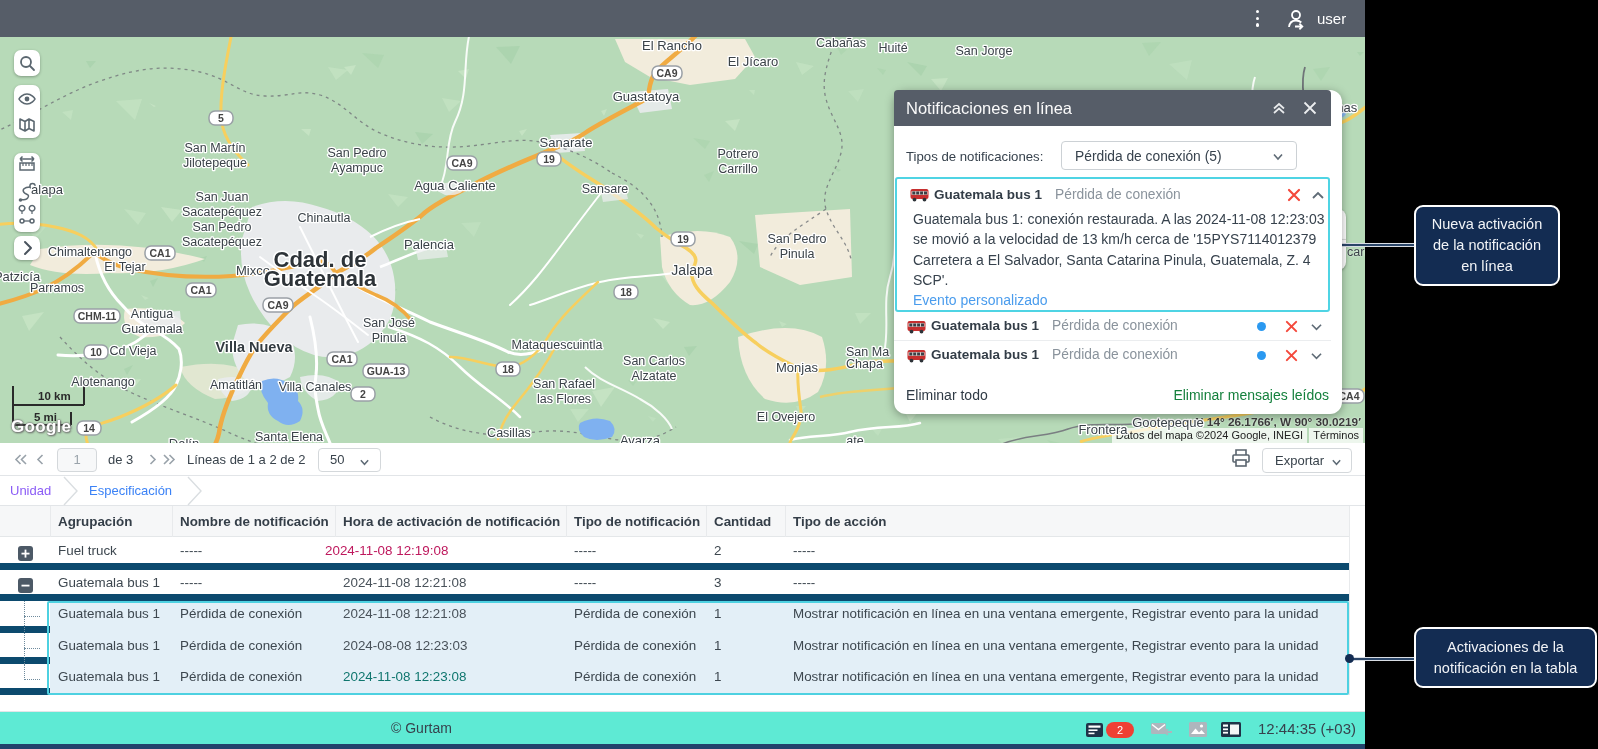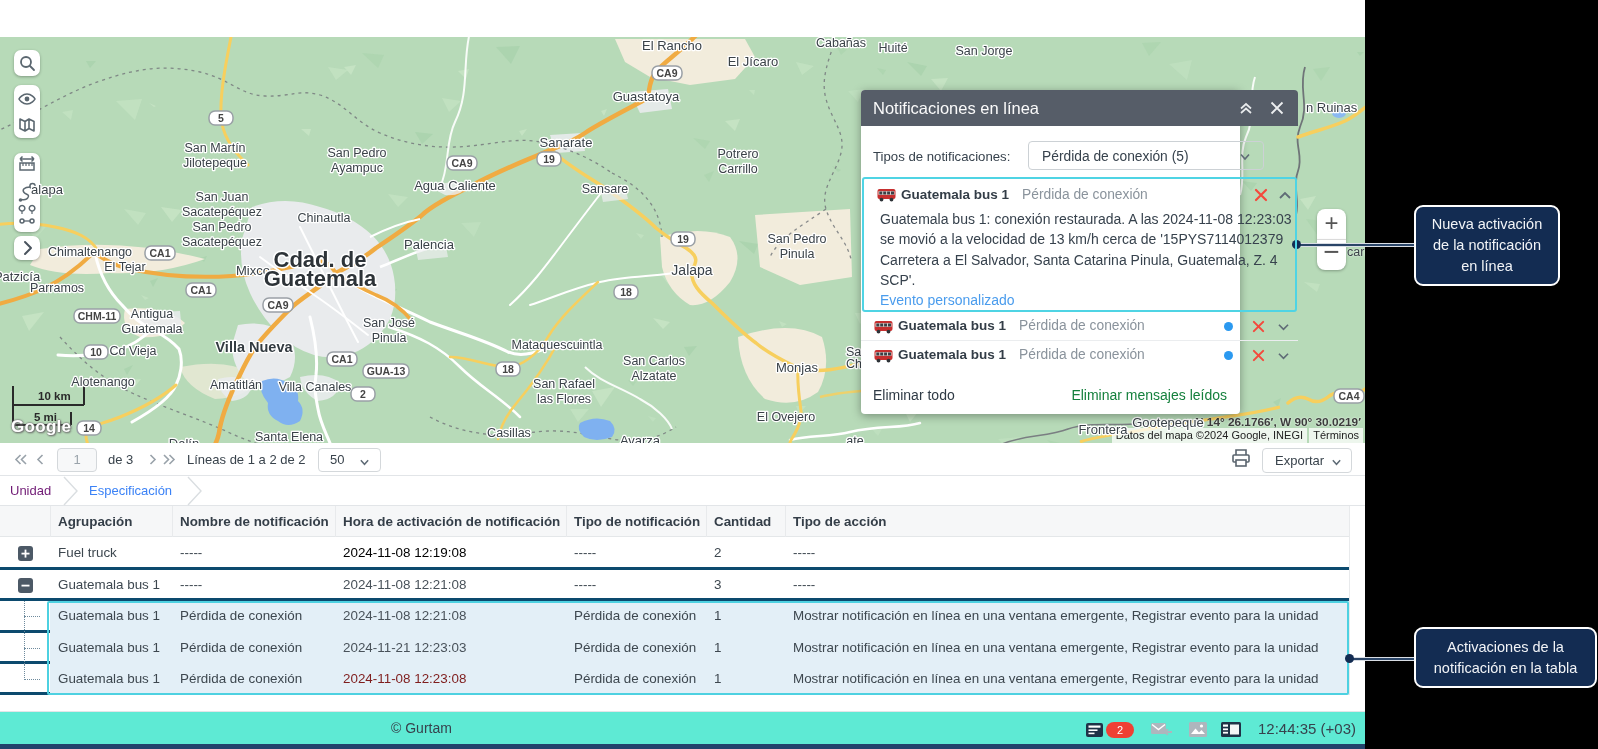--- a/index.html
+++ b/index.html
@@ -23,36 +23,36 @@
 .coords{position:absolute;top:378px;right:4px;color:#3c3c3c;font-size:11.8px;font-weight:bold;text-shadow:0 0 2px #fff}
 
 .pagbar{position:absolute;left:0;top:443px;width:1365px;height:33px;background:#fff;border-bottom:1px solid #e2e5e8}
 .pgch{position:absolute;color:#99a2aa}
 .pginput{position:absolute;left:57px;top:5px;width:40px;height:24px;border:1px solid #d4d8db;border-radius:4px;background:#f7f8f9;color:#9aa3ab;font-size:13px;text-align:center;line-height:22px}
 .pgtxt{position:absolute;top:0;height:33px;line-height:33px;color:#39434c;font-size:13px}
 .pgsel{position:absolute;left:318px;top:5px;width:63px;height:24px;border:1px solid #d4d8db;border-radius:4px;color:#39434c;font-size:13px;line-height:22px;padding-left:11px}
 .expbtn{position:absolute;left:1262px;top:5px;width:90px;height:25px;border:1px solid #d4d8db;border-radius:4px;color:#39434c;font-size:13px;line-height:23px;padding-left:12px}
 
 .tabs{position:absolute;left:0;top:476px;width:1365px;height:30px;background:#fff;border-bottom:1px solid #e2e5e8}
-.tab1{position:absolute;left:10px;top:0;height:30px;line-height:30px;color:#701a75;font-size:13px}
+.tab1{position:absolute;left:10px;top:0;height:30px;line-height:30px;color:#8b5cf6;font-size:13px}
 .tab2{position:absolute;left:89px;top:0;height:30px;line-height:30px;color:#3b82f6;font-size:13px}
 
 .thead{position:absolute;left:0;top:506px;width:1349px;height:31px;background:#f6f7f8;border-bottom:1px solid #e4e7e9}
 .thead div{position:absolute;top:0;height:31px;line-height:31px;font-size:13.4px;font-weight:bold;color:#343e48}
 .tcol{position:absolute;top:506px;width:1px;height:189px;background:#e8eaec}
-.trow{position:absolute;left:0;width:1349px;border-bottom:3px solid #0c4a6e;background:#fff}
+.trow{position:absolute;left:0;width:1349px;border-bottom:7px solid #0c4a6e;background:#fff}
 .trow div{position:absolute;top:0;bottom:0;display:flex;align-items:center;font-size:13.4px;color:#3d474f;white-space:nowrap}
 .hl{background:#e3eff7}
 .hlbox{position:absolute;left:47px;top:601px;width:1302px;height:94px;border:2px solid #4ed1e1;border-radius:2px;pointer-events:none}
 
 .ftr{position:absolute;left:0;top:711px;width:1365px;height:33px;background:#5eead4;border-top:1px solid #e2e5e8}
 .btmbar{position:absolute;left:0;top:744px;width:1365px;height:5px;background:#22436b}
 .ftime{position:absolute;left:1258px;top:8px;font-size:15px;color:#37424d}
 
-.popup{z-index:10;position:absolute;left:861px;top:53px;width:379px;height:324px;background:#fff;border-radius:4px;box-shadow:0 2px 10px rgba(0,0,0,.35)}
+.popup{z-index:10;position:absolute;left:894px;top:53px;width:448px;height:324px;background:#fff;border-radius:12px;box-shadow:0 2px 10px rgba(0,0,0,.35)}
 .pophdr{position:absolute;left:0;top:0;width:437px;height:36px;background:#565d68;border-radius:4px 4px 0 0;color:#fafafa;font-size:16.5px;line-height:36px;padding-left:12px}
 .poprow{position:absolute;font-size:14px}
 .notifbox{position:absolute;left:1px;top:87px;width:435px;height:135px;border:2px solid #4fd4e4;border-radius:3px}
 .msg{position:absolute;left:16px;top:30px;width:410px;color:#37424d;font-size:14px;line-height:20.3px}
 .link{color:#4a9ced}
 .busrow{position:absolute;left:0;width:437px;height:29px;border-bottom:1px solid #ebedef}
 
 .callout{position:absolute;background:#132c52;border:2px solid #fff;border-radius:9px;color:#f2f4f7;font-size:14.5px;line-height:21px;text-align:center;display:flex;align-items:center;justify-content:center}
 .cline{position:absolute;height:4px;background:#2a4568;border-top:1px solid #d8dde4;border-bottom:1px solid #d8dde4}
 .cdot{position:absolute;width:9px;height:9px;border-radius:50%;background:#132c52}
@@ -425,20 +425,32 @@
             <path d="M2 2 L12 12 M12 2 L2 12" stroke="#f4493c" stroke-width="2.2" stroke-linecap="round"></path>
           </svg>
   <svg style="position:absolute;left:416px;top:10px" width="13" height="10" viewBox="0 0 14 11">
             <path d="M2 3 L7 8 L12 3" fill="none" stroke="#5f6b76" stroke-width="1.8"></path>
           </svg>
 </div>
  <div class="poprow" style="left:12px;top:297px;color:#2f3a45;font-size:14px">Eliminar todo</div>
  <div class="poprow" style="right:13px;top:297px;color:#15803d;font-size:14px">Eliminar mensajes leídos</div>
 </div>
 </div>
+<div class="topbar">
+ <div class="tb-dots">
+        <span></span>
+        <span></span>
+        <span></span>
+      </div>
+ <svg style="position:absolute;left:1284px;top:7px" width="24" height="24" viewBox="0 0 24 24">
+        <path d="M12 4a4 4 0 1 1 0 8 4 4 0 0 1 0-8zm-7 16c.5-4 3-6.5 7-6.5 2.2 0 4 .7 5.3 2" fill="none" stroke="#fff" stroke-width="1.8"></path>
+        <path d="M11 19.5h7m-2.6-2.8 2.9 2.8-2.9 2.8" fill="none" stroke="#fff" stroke-width="1.8"></path>
+      </svg>
+ <div class="tb-user">user</div>
+</div>
 <div class="pagbar">
  <svg class="pgch" style="position:absolute;left:14px;top:10px" width="14" height="13" viewBox="0 0 14 13">
         <path d="M6.5 2 L2 6.5 L6.5 11 M12 2 L7.5 6.5 L12 11" fill="none" stroke="#99a2aa" stroke-width="1.6"></path>
       </svg>
  <svg class="pgch" style="position:absolute;left:36px;top:10px" width="9" height="13" viewBox="0 0 9 13">
         <path d="M6.5 2 L2 6.5 L6.5 11" fill="none" stroke="#99a2aa" stroke-width="1.6"></path>
       </svg>
  <div class="pginput">1</div>
  <div class="pgtxt" style="left:108px">de 3</div>
  <svg class="pgch" style="position:absolute;left:148px;top:10px" width="9" height="13" viewBox="0 0 9 13">
@@ -490,21 +502,21 @@
     <div class="tcol" style="left:785px"></div>
     <div class="tcol" style="left:1349px"></div>
     <div class="trow" style="top:537px;height:33px">
       <svg style="position:absolute;left:18px;top:9px" width="15" height="15" viewBox="0 0 15 15">
         <rect width="15" height="15" rx="3" fill="#4c5966"></rect>
         <rect x="3.5" y="6.7" width="8" height="1.8" fill="#fff"></rect>
         <rect x="6.6" y="3.6" width="1.8" height="8" fill="#fff"></rect>
       </svg>
       <div style="left:58px;color:#3d474f">Fuel truck</div>
       <div style="left:180px;color:#3d474f">-----</div>
-      <div style="left:343px;color:#000000">2024-11-08 12:19:08</div>
+      <div style="left:325px;color:#be185d">2024-11-08 12:19:08</div>
       <div style="left:574px;color:#3d474f">-----</div>
       <div style="left:714px;color:#3d474f">2</div>
       <div style="left:793px;color:#3d474f">-----</div>
     </div>
     <div class="trow" style="top:570px;height:31px">
       <svg style="position:absolute;left:18px;top:8px" width="15" height="15" viewBox="0 0 15 15">
         <rect width="15" height="15" rx="3" fill="#4c5966"></rect>
         <rect x="3.5" y="6.7" width="8" height="1.8" fill="#fff"></rect>
       </svg>
       <div style="left:58px;color:#3d474f">Guatemala bus 1</div>
@@ -524,32 +536,32 @@
       <div style="left:574px;color:#3d474f">Pérdida de conexión</div>
       <div style="left:714px;color:#3d474f">1</div>
       <div style="left:793px;color:#3d474f">Mostrar notificación en línea en una ventana emergente, Registrar evento para la unidad</div>
     </div>
     <div class="trow" style="top:633px;height:31px">
       <div style="position:absolute;left:24px;top:0;width:1px;height:31px;border-left:1px dotted #6f8b9d"></div>
       <div style="position:absolute;left:24px;top:15px;width:16px;height:1px;border-top:1px dotted #6f8b9d"></div>
       <div class="hl" style="position:absolute;left:50px;top:0;width:1299px;height:31px"></div>
       <div style="left:58px;color:#3d474f">Guatemala bus 1</div>
       <div style="left:180px;color:#3d474f">Pérdida de conexión</div>
-      <div style="left:343px;color:#49525a">2024-11-21 12:23:03</div>
+      <div style="left:343px;color:#49525a">2024-08-08 12:23:03</div>
       <div style="left:574px;color:#3d474f">Pérdida de conexión</div>
       <div style="left:714px;color:#3d474f">1</div>
       <div style="left:793px;color:#3d474f">Mostrar notificación en línea en una ventana emergente, Registrar evento para la unidad</div>
     </div>
     <div class="trow" style="top:664px;height:31px">
       <div style="position:absolute;left:24px;top:0;width:1px;height:16px;border-left:1px dotted #6f8b9d"></div>
       <div style="position:absolute;left:24px;top:15px;width:16px;height:1px;border-top:1px dotted #6f8b9d"></div>
       <div class="hl" style="position:absolute;left:50px;top:0;width:1299px;height:31px"></div>
       <div style="left:58px;color:#3d474f">Guatemala bus 1</div>
       <div style="left:180px;color:#3d474f">Pérdida de conexión</div>
-      <div style="left:343px;color:#7f1d1d">2024-11-08 12:23:08</div>
+      <div style="left:343px;color:#0f766e">2024-11-08 12:23:08</div>
       <div style="left:574px;color:#3d474f">Pérdida de conexión</div>
       <div style="left:714px;color:#3d474f">1</div>
       <div style="left:793px;color:#3d474f">Mostrar notificación en línea en una ventana emergente, Registrar evento para la unidad</div>
     </div>
     <div class="hlbox"></div>
 <div class="ftr">
  <div style="position:absolute;left:391px;top:8px;font-size:14px;color:#37424d">© Gurtam</div>
  <svg style="position:absolute;left:1086px;top:11px" width="17" height="14" viewBox="0 0 17 14">
         <rect width="17" height="14" rx="2" fill="#1f3247"></rect>
         <rect x="2.5" y="2.5" width="12" height="2.2" fill="#fff"></rect>

